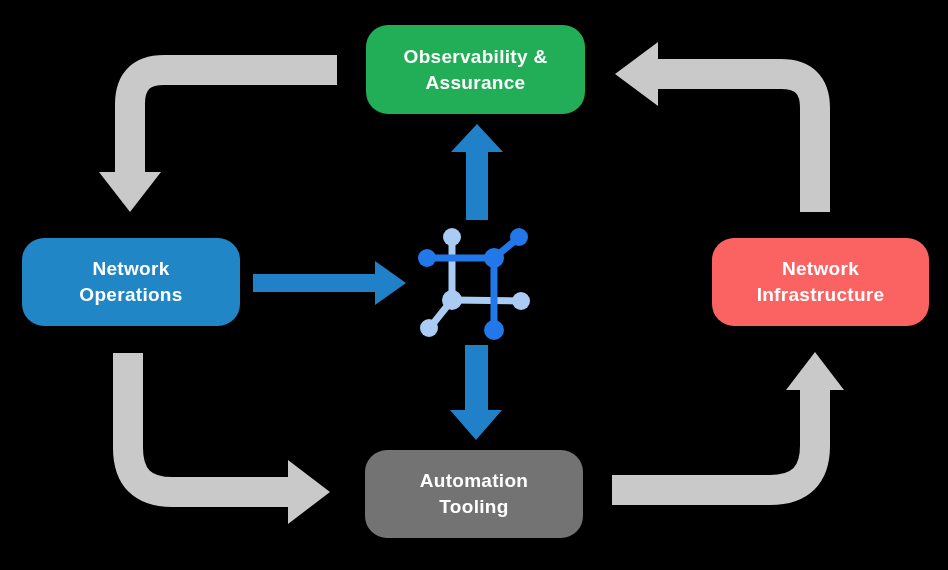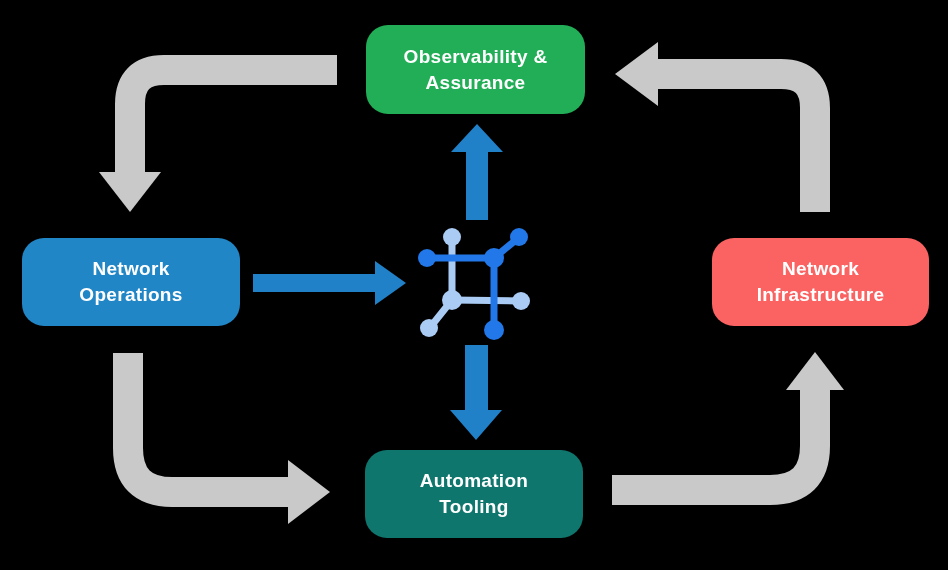--- a/index.html
+++ b/index.html
@@ -114,18 +114,18 @@
   <div class="node node-operations" style="background: rgb(33, 134, 198);">
     <span class="node-label">Network
 Operations</span>
   </div>
 
   <div class="node node-infrastructure" style="background: rgb(251, 98, 98);">
     <span class="node-label">Network
 Infrastructure</span>
   </div>
 
-  <div class="node node-automation" style="background: #0f766e; text-align: center;">
+  <div class="node node-automation" style="background: #737373; text-align: center;">
     <span class="node-label">Automation
 Tooling</span>
   </div>
 
 </div>
 
 </body></html>

